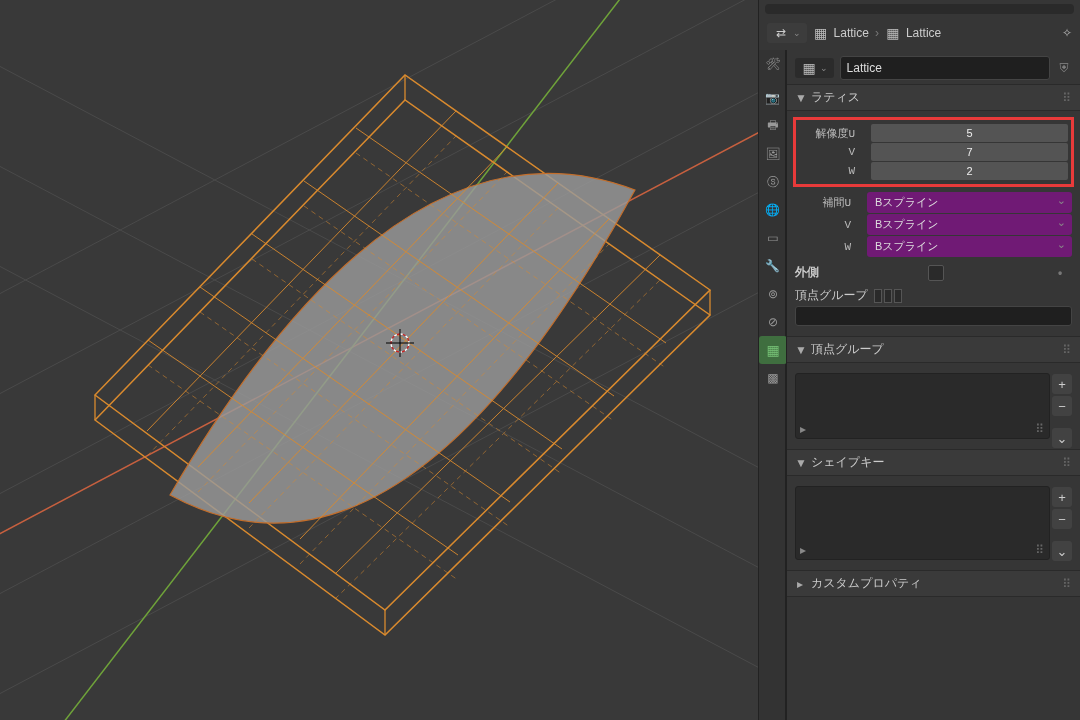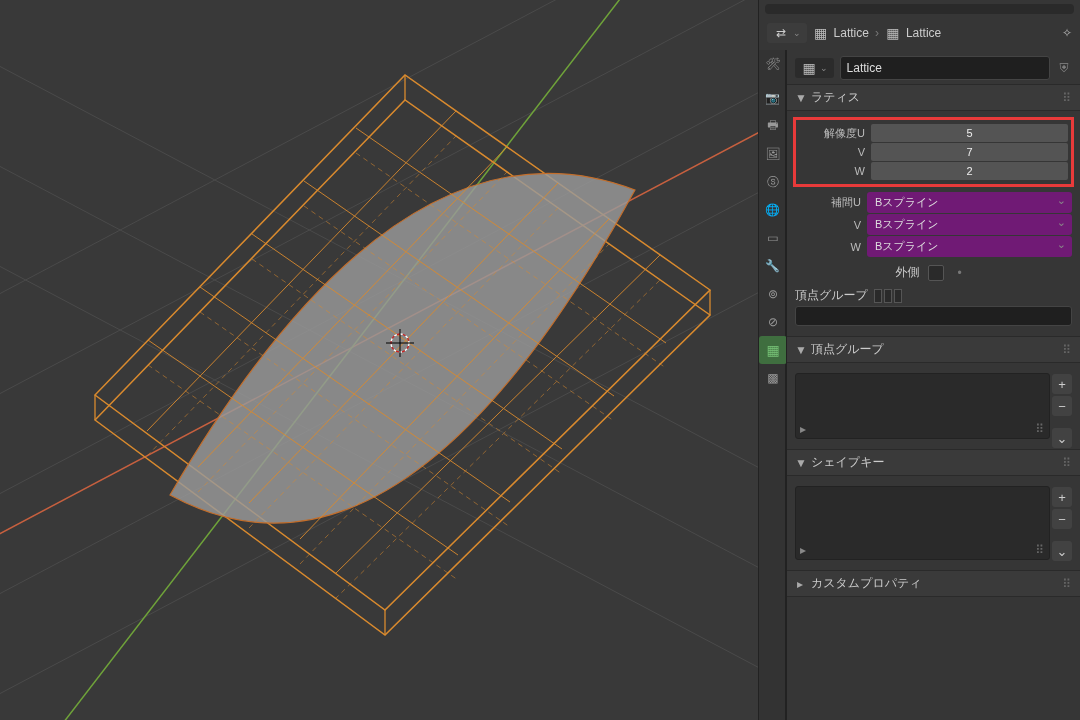--- a/index.html
+++ b/index.html
@@ -31,28 +31,28 @@
 .namebox input { flex:1; background:#1f1f1f; border:1px solid #444; color:#ddd; padding:4px 6px; border-radius:3px; outline:none; }
 .shield { color:#888; }
 
 .section-head { display:flex; align-items:center; gap:6px; padding:4px 8px; background:#3a3a3a; border-top:1px solid #2a2a2a; border-bottom:1px solid #2a2a2a; cursor:pointer; }
 .section-head .tri { width:10px; text-align:center; color:#aaa; }
 .section-head .dots { margin-left:auto; color:#666; letter-spacing:1px; }
 
 .section-body { padding:6px 8px 10px 8px; }
 
 .proprow { display:flex; align-items:center; margin:1px 0; }
-.proprow .lab { width:72px; text-align:right; padding-right:6px; color:#bbb; font-size:11px; }
+.proprow .lab { width:72px; text-align:right; padding-right:16px; color:#bbb; font-size:11px;font-family:Liberation Mono, monospace; }
 .proprow .val { flex:1; background:#545454; text-align:center; padding:3px 0; border-radius:2px; color:#eee; font-size:11px; }
 .proprow .sel { flex:1; background:#701a75; padding:3px 8px; border-radius:3px; color:#ddd; font-size:11px; position:relative; }
 .proprow .sel::after { content:"⌄"; position:absolute; right:6px; top:2px; color:#888; }
 
 .hl { outline:3px solid #e83a3a; outline-offset:-1px; padding:4px; margin-top:2px; }
 
-.outrow { display:flex; align-items:center; justify-content:center; gap:8px; padding:6px 4px 2px 0; }
+.outrow { display:flex; align-items:center; justify-content:space-between; gap:8px; padding:6px 4px 2px 0;font-weight:bold; }
 .check { width:16px; height:16px; background:#2a2a2a; border:1px solid #555; border-radius:2px; }
 
 .vgrow { display:flex; align-items:center; justify-content:flex-end; gap:6px; padding:4px 4px 0 0; }
 .vgrow .slot { display:flex; gap:2px; }
 .vgrow .slot .blk { width:8px; height:14px; background:#2a2a2a; border:1px solid #555; }
 
 .listbox { position:relative; background:#2a2a2a; border:1px solid #222; border-radius:3px; height:66px; margin:4px 0 0 0; }
 .listbox .footer { position:absolute; bottom:2px; left:4px; right:4px; display:flex; align-items:center; }
 .listbox .footer .tri { color:#888; }
 .listbox .footer .dots { margin-left:auto; color:#666; letter-spacing:1px; }

